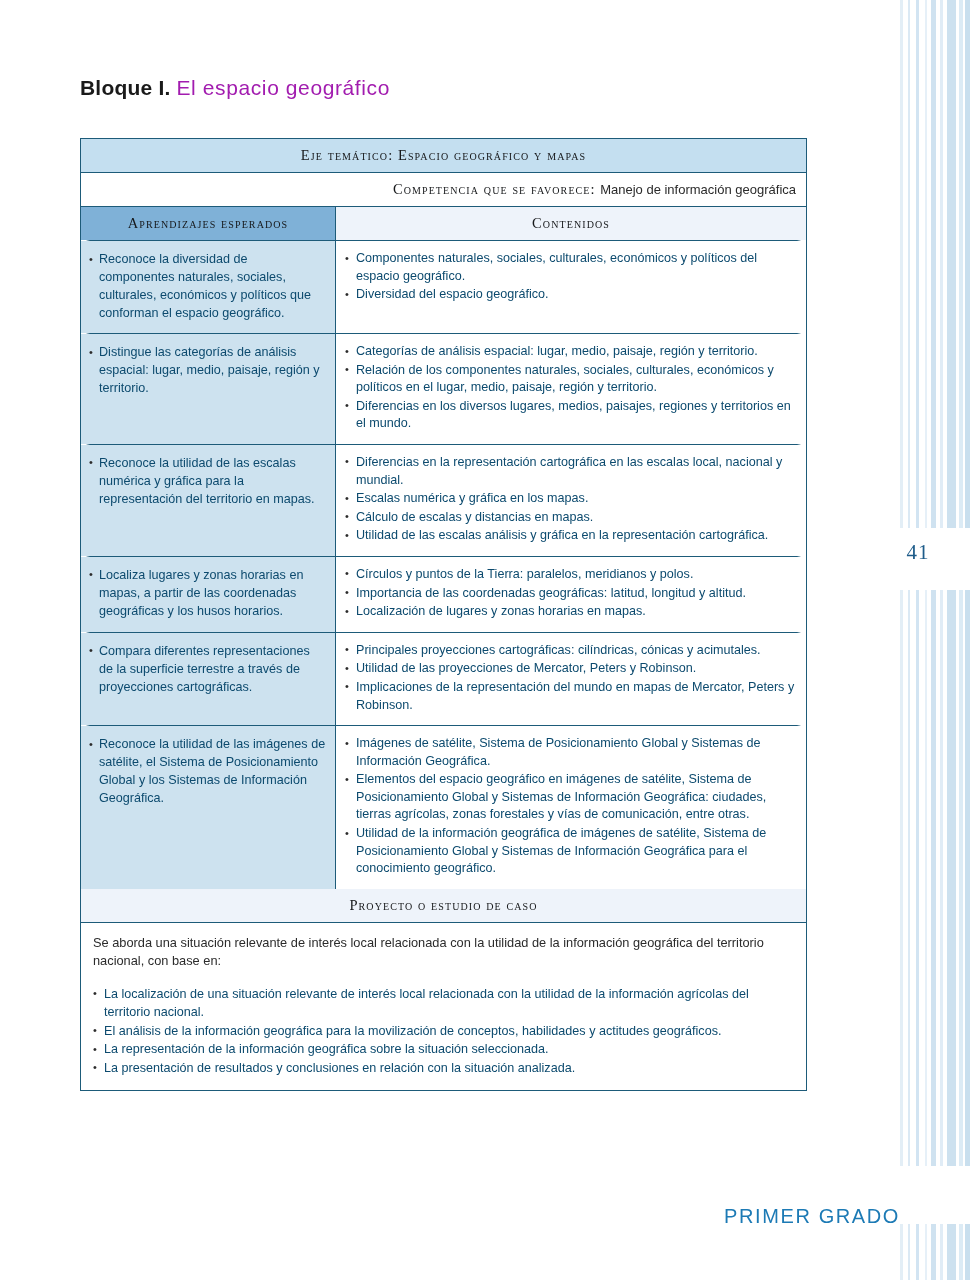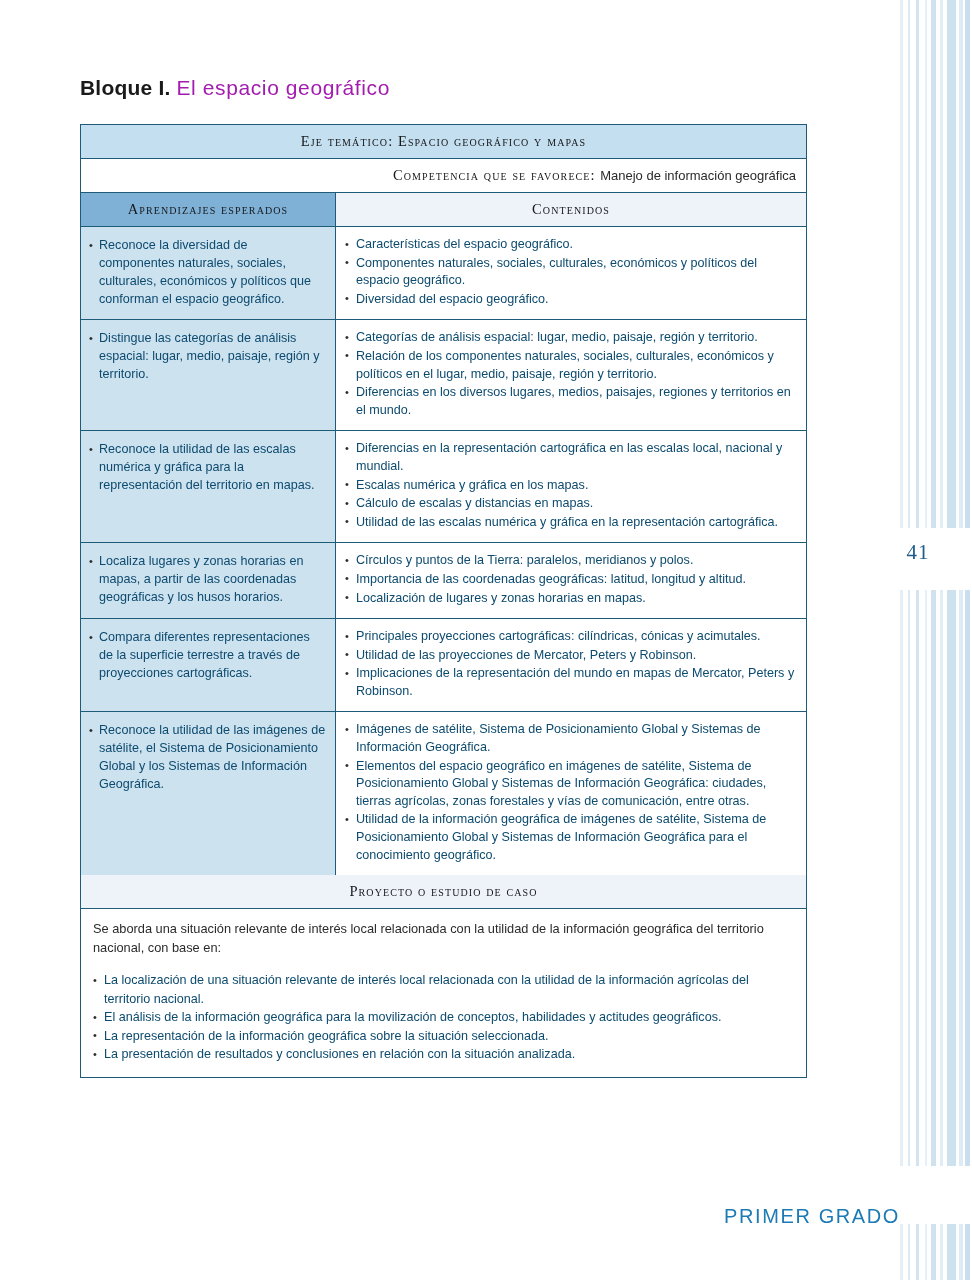--- a/index.html
+++ b/index.html
@@ -65,29 +65,30 @@
   .page-heading .subject {
     color: #a21caf;
     font-weight: normal;
     letter-spacing: .6px;
   }
 
   
   .table-wrap {
     position: absolute;
     left: 80px;
-    top: 124px;
+    top: 138px;
     width: 727px;
     border: 1.5px solid #1d5b79;
     box-sizing: border-box;
     background: #fff;
   }
   .row {
     display: flex;
     border-bottom: 1.5px solid #1d5b79;
+    border-radius: 9px;
   }
   .row:last-child { border-bottom: none; }
 
   .band-eje {
     background: #c4dff0;
     text-align: center;
     padding: 7px 8px 8px;
     border-bottom: 1.5px solid #1d5b79;
   }
   .band-competencia {
@@ -255,21 +256,20 @@
 
   <div id="rows-host">
       <div class="row">
         <div class="cell-left">
           <ul class="blist left-col">
             <li>Reconoce la diversidad de componentes naturales, sociales, culturales, económicos y políticos que conforman el espacio geográfico.</li>
           </ul>
         </div>
         <div class="cell-right">
           <ul class="blist">
-            <li>Características del espacio geográfico.</li>
             <li>Componentes naturales, sociales, culturales, económicos y políticos del espacio geográfico.</li>
             <li>Diversidad del espacio geográfico.</li>
           </ul>
         </div>
       </div>
       <div class="row">
         <div class="cell-left">
           <ul class="blist left-col">
             <li>Distingue las categorías de análisis espacial: lugar, medio, paisaje, región y territorio.</li>
           </ul>
@@ -286,21 +286,21 @@
         <div class="cell-left">
           <ul class="blist left-col">
             <li>Reconoce la utilidad de las escalas numérica y gráfica para la representación del territorio en mapas.</li>
           </ul>
         </div>
         <div class="cell-right">
           <ul class="blist">
             <li>Diferencias en la representación cartográfica en las escalas local, nacional y mundial.</li>
             <li>Escalas numérica y gráfica en los mapas.</li>
             <li>Cálculo de escalas y distancias en mapas.</li>
-            <li>Utilidad de las escalas numérica y gráfica en la representación cartográfica.</li>
+            <li>Utilidad de las escalas análisis y gráfica en la representación cartográfica.</li>
           </ul>
         </div>
       </div>
       <div class="row">
         <div class="cell-left">
           <ul class="blist left-col">
             <li>Localiza lugares y zonas horarias en mapas, a partir de las coordenadas geográficas y los husos horarios.</li>
           </ul>
         </div>
         <div class="cell-right">

